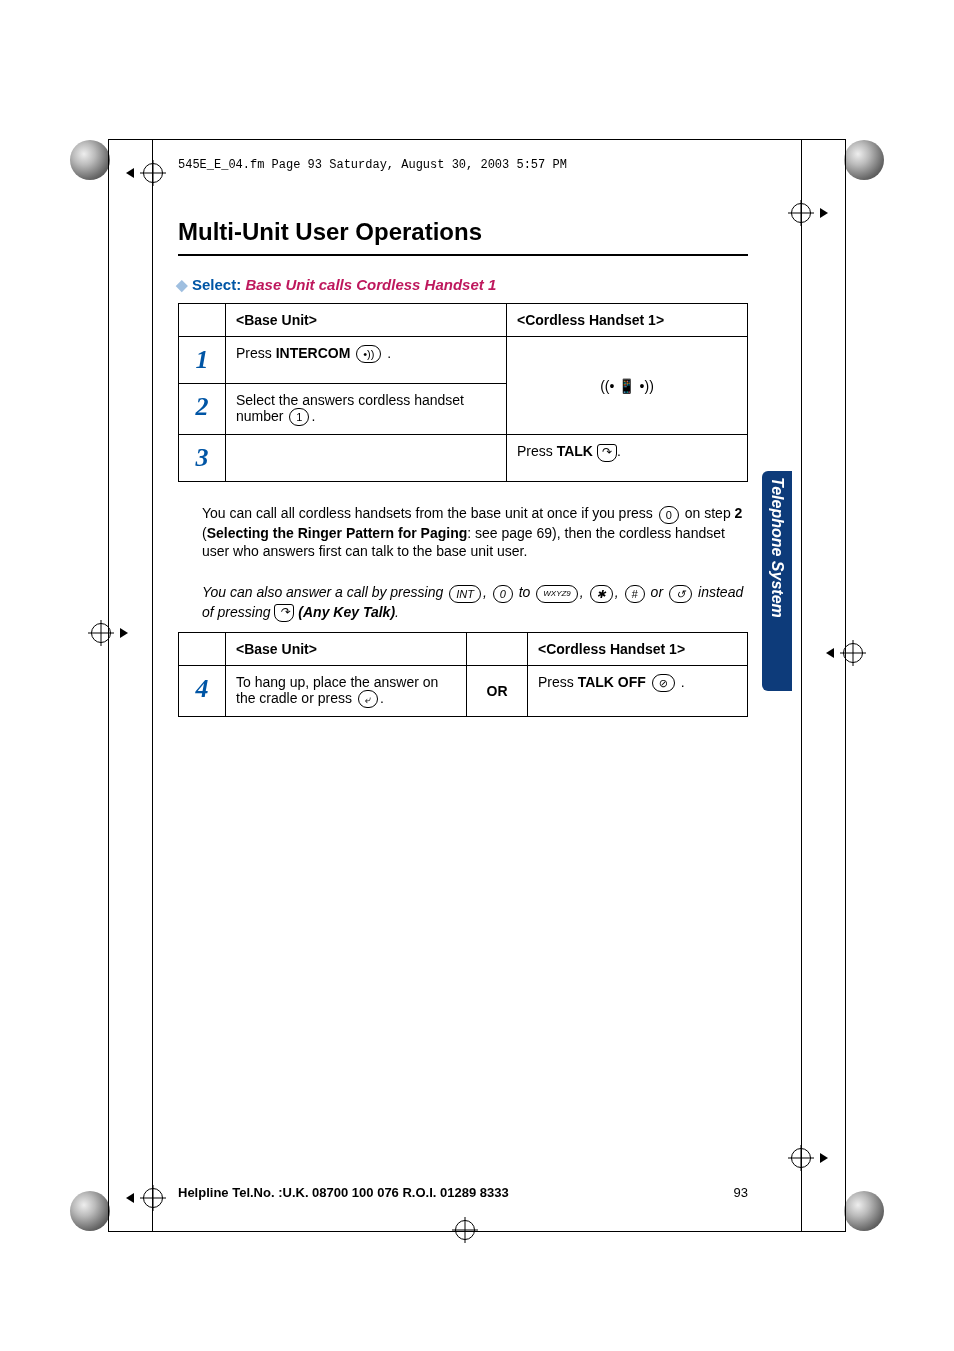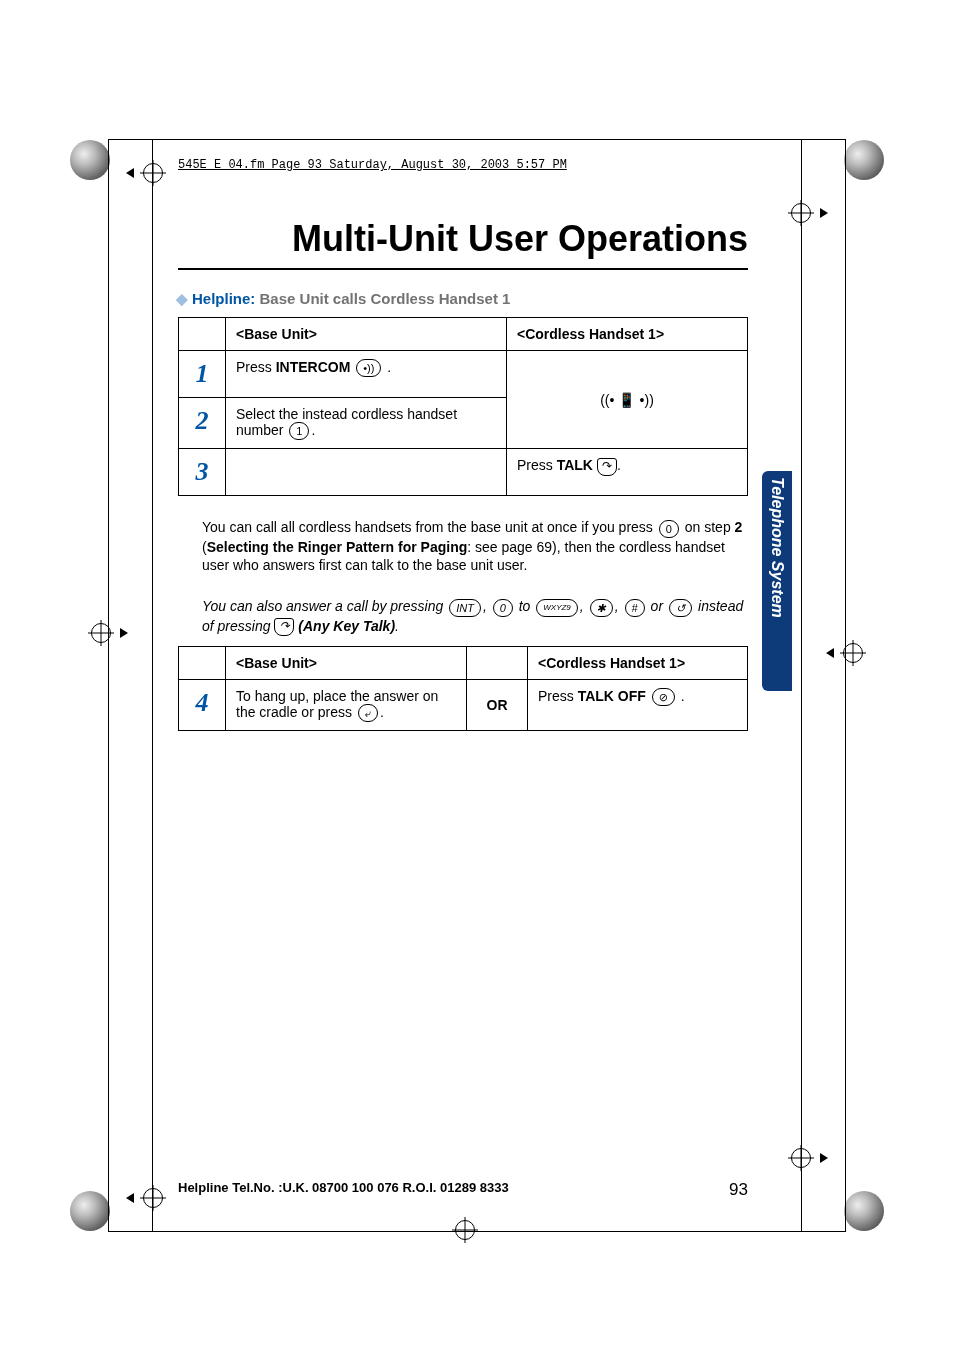--- a/index.html
+++ b/index.html
@@ -67,33 +67,31 @@
     border-right:1px solid #000;
   }
 
   .header-line {
     position:absolute;
     left:178px;
     top:158px;
     font-size:12px;
     font-family: "Courier New", monospace;
     color:#000;
-    text-decoration:underline;
   }
 
   .content {
     position:absolute;
     left:178px;
     top:218px;
     width:570px;
   }
 
   .title {
-    text-align:right;
-    font-size:36px;
+    font-size:24px;
     font-weight:bold;
     padding-bottom:8px;
     border-bottom:2px solid #000;
     margin-bottom:20px;
   }
 
   .section-head {
     color:#0055a5;
     font-weight:bold;
     font-size:15px;
@@ -101,22 +99,23 @@
     position:relative;
   }
   .section-head::before{
     content:"◆";
     color:#9fbfe0;
     position:absolute;
     left:-16px;
     top:0;
   }
   .section-head .sub {
-    color:#737373;
-    font-weight:bold;
+    color:#be185d;
+    font-weight:bold;
+    font-style:italic;
   }
 
   table.steps {
     border-collapse: collapse;
     width:100%;
     margin-bottom:4px;
   }
   table.steps th, table.steps td {
     border:1px solid #000;
     padding:8px 10px;
@@ -200,21 +199,21 @@
     bottom:151px;
     width:570px;
     font-size:13px;
   }
   .footer .help {
     font-weight:bold;
     display:inline-block;
   }
   .footer .pagenum {
     float:right;
-    font-size:17px;
+    font-size:13px;
   }
 
   .bold { font-weight:bold; }
 </style>
 </head>
 <body>
 
 <div class="sphere-mark" style="left:70px; top:140px;"></div>
 <div class="sphere-mark" style="right:70px; top:140px;"></div>
 <div class="sphere-mark" style="left:70px; bottom:120px;"></div>
@@ -251,21 +250,21 @@
 <div class="page-frame-outer"></div>
 <div class="page-frame-inner-v"></div>
 
 <div class="header-line">545E_E_04.fm  Page 93  Saturday, August 30, 2003  5:57 PM</div>
 
 <div class="content">
 
   <div class="title">Multi-Unit User Operations</div>
 
   <div class="section-head">
-    <span>Helpline:</span>
+    <span>Select:</span>
     <span class="sub">Base Unit calls Cordless Handset 1</span>
   </div>
 
   <table class="steps">
     <tbody>
         <tr>
       <th class="num"></th>
       <th class="col-a">&lt;Base Unit&gt;</th>
       <th>&lt;Cordless Handset 1&gt;</th>
     </tr>
@@ -275,21 +274,21 @@
         <span>Press </span><span class="bold">INTERCOM</span>
         <span class="icon-circle">•))</span><span> .</span>
       </td>
       <td rowspan="2" class="handset-img" style="vertical-align:middle;">
         <span style="font-size:14px;">((•</span> 📱 <span style="font-size:14px;">•))</span>
       </td>
     </tr>
     <tr>
       <td class="num">2</td>
       <td>
-        <span>Select the instead cordless handset number </span><span class="icon-circle">1</span><span>.</span>
+        <span>Select the answers cordless handset number </span><span class="icon-circle">1</span><span>.</span>
       </td>
     </tr>
     <tr>
       <td class="num">3</td>
       <td></td>
       <td>
         <span>Press </span><span class="bold">TALK</span>
         <span class="icon-talk">↷</span><span>.</span>
       </td>
     </tr>

